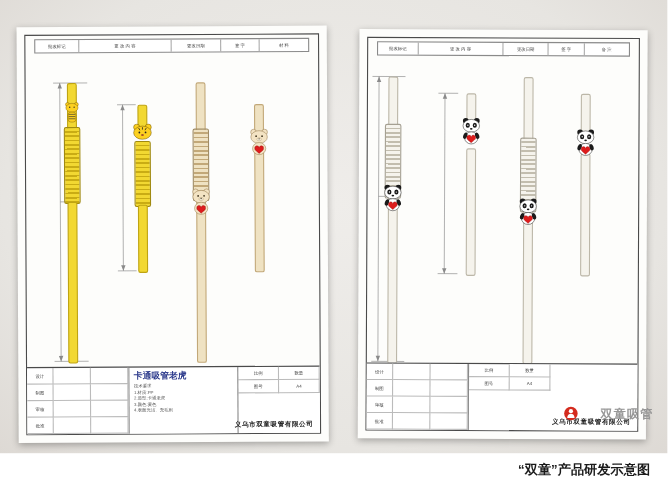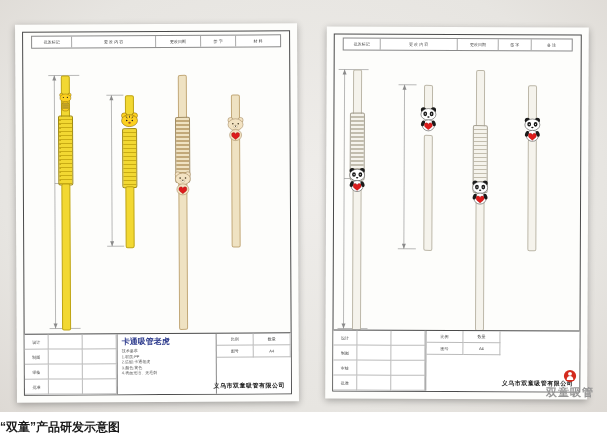--- a/index.html
+++ b/index.html
@@ -39,23 +39,23 @@
       display:flex;align-items:center;justify-content:center;overflow:hidden;}
   .tb-mid{flex:1;position:relative;padding:2px 4px;border-right:1px solid #8a8a8a;}
   .tb-title{font-size:8px;font-weight:bold;color:#2c3a8c;white-space:nowrap;}
   .tb-title .hl{background:var(--highlight_blue,#2f6fd6);color:#fff;padding:0 1px;}
   .tb-notes{font-size:4px;color:#555;line-height:1.4;margin-top:1px;}
   .tb-right{width:74px;display:flex;flex-direction:column;}
   .tr-grid{display:grid;grid-template-columns:1fr 1fr;height:24px;}
   .tb-company{position:absolute;right:6px;bottom:3px;font-size:6px;font-weight:bold;
               color:#222;letter-spacing:.5px;white-space:nowrap;}
   
-  .caption{position:absolute;left:0;right:16px;top:419px;text-align:left;
+  .caption{position:absolute;left:0;right:16px;top:419px;text-align:right;
            font-size:12px;font-weight:bold;color:#1a1a1a;}
-  .watermark{position:absolute;right:13px;top:369px;display:flex;align-items:center;gap:2px;z-index:5;flex-direction:column;}
+  .watermark{position:absolute;right:13px;top:369px;display:flex;align-items:flex-start;gap:20px;z-index:5;}
   .watermark span{font-size:11px;font-weight:bold;color:#979797;letter-spacing:1px;}
 </style>
 </head>
 <body>
 
 <div class="canvas">
   <div class="photo">
 
     <div class="sheet" style="left:16px;top:24px;width:282px;height:378px;transform:rotate(-0.3deg);">
       <div class="frame">

